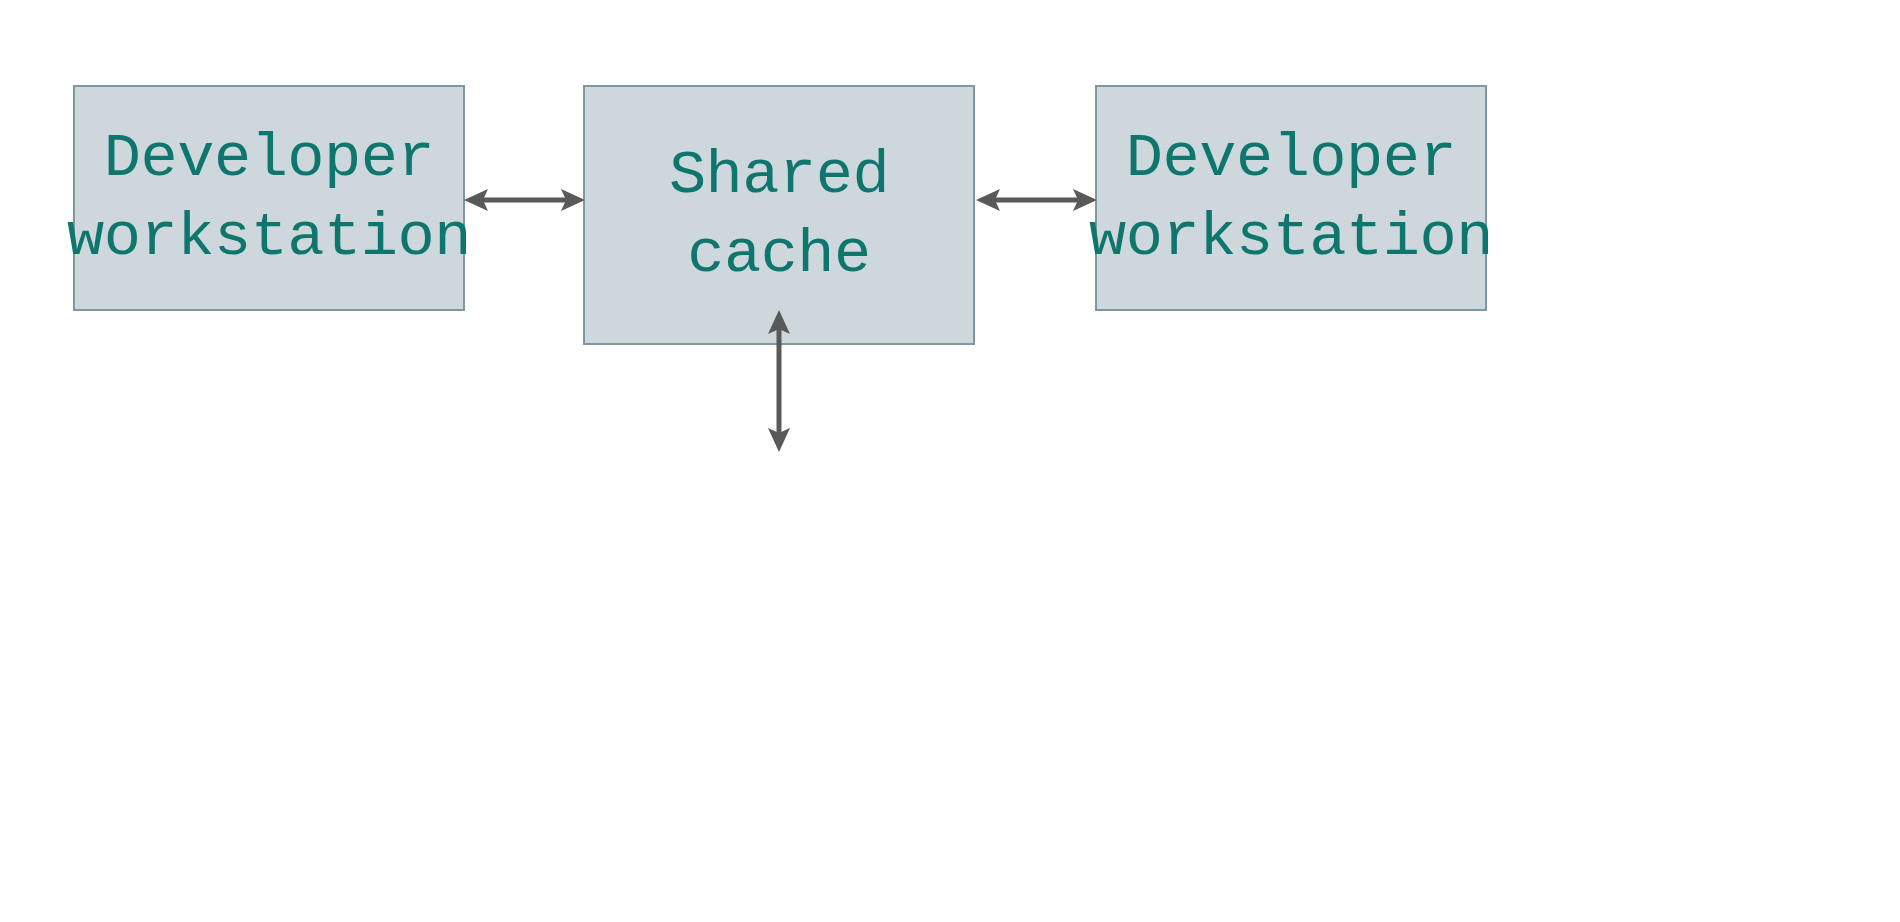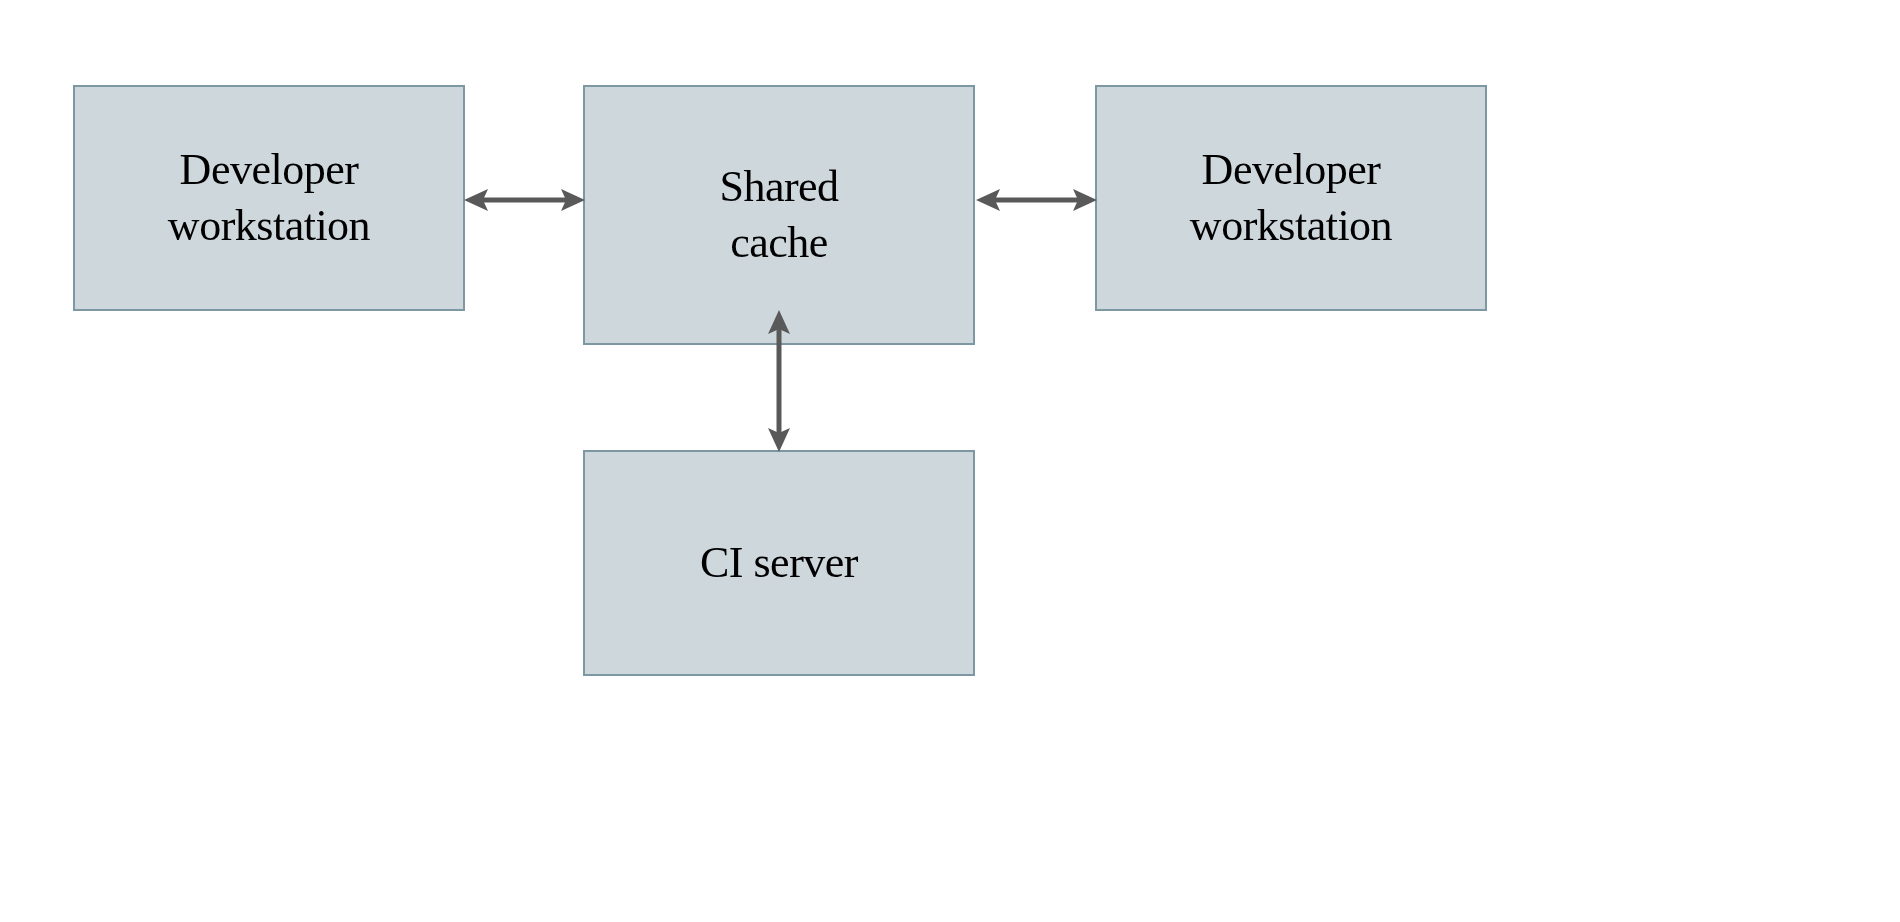--- a/index.html
+++ b/index.html
@@ -23,24 +23,24 @@
     position: absolute;
     box-sizing: border-box;
     background: #ced7dc;
     border: 2px solid #7d97a3;
     display: flex;
     align-items: center;
     justify-content: center;
     text-align: center;
   }
   .node-label {
-    font-family: Liberation Serif, serif;
-    font-size: 44px;
+    font-family: Liberation Mono, monospace;
+    font-size: 62px;
     line-height: 1.28;
-    color: #000000;
+    color: #0f766e;
     font-weight: 400;
     letter-spacing: -0.5px;
     white-space: pre-line;
     padding: 0 6px;
   }
   
   #node-dev-left   { left: 73px;   top: 85px;  width: 392px; height: 226px; }
   #node-shared     { left: 583px;  top: 85px;  width: 392px; height: 260px; }
   #node-dev-right  { left: 1095px; top: 85px;  width: 392px; height: 226px; }
   #node-ci         { left: 583px;  top: 450px; width: 392px; height: 226px; }
@@ -68,23 +68,20 @@
   <div class="node" id="node-shared">
     <span class="node-label">Shared
 cache</span>
   </div>
 
   <div class="node" id="node-dev-right">
     <span class="node-label">Developer
 workstation</span>
   </div>
 
-  <div class="node" id="node-ci">
-    <span class="node-label">CI server</span>
-  </div>
 
   <div class="edge" id="edge-left-shared">
     <svg width="125" height="60" viewBox="0 0 125 60" xmlns="http://www.w3.org/2000/svg">
       <g>
         <line x1="18" y1="30" x2="107" y2="30" stroke="#595959" stroke-width="5"></line>
         <path d="M 2 30 L 26 19 L 21 30 L 26 41 Z" fill="#595959"></path>
         <path d="M 123 30 L 99 19 L 104 30 L 99 41 Z" fill="#595959"></path>
       </g>
     </svg>
   </div>

